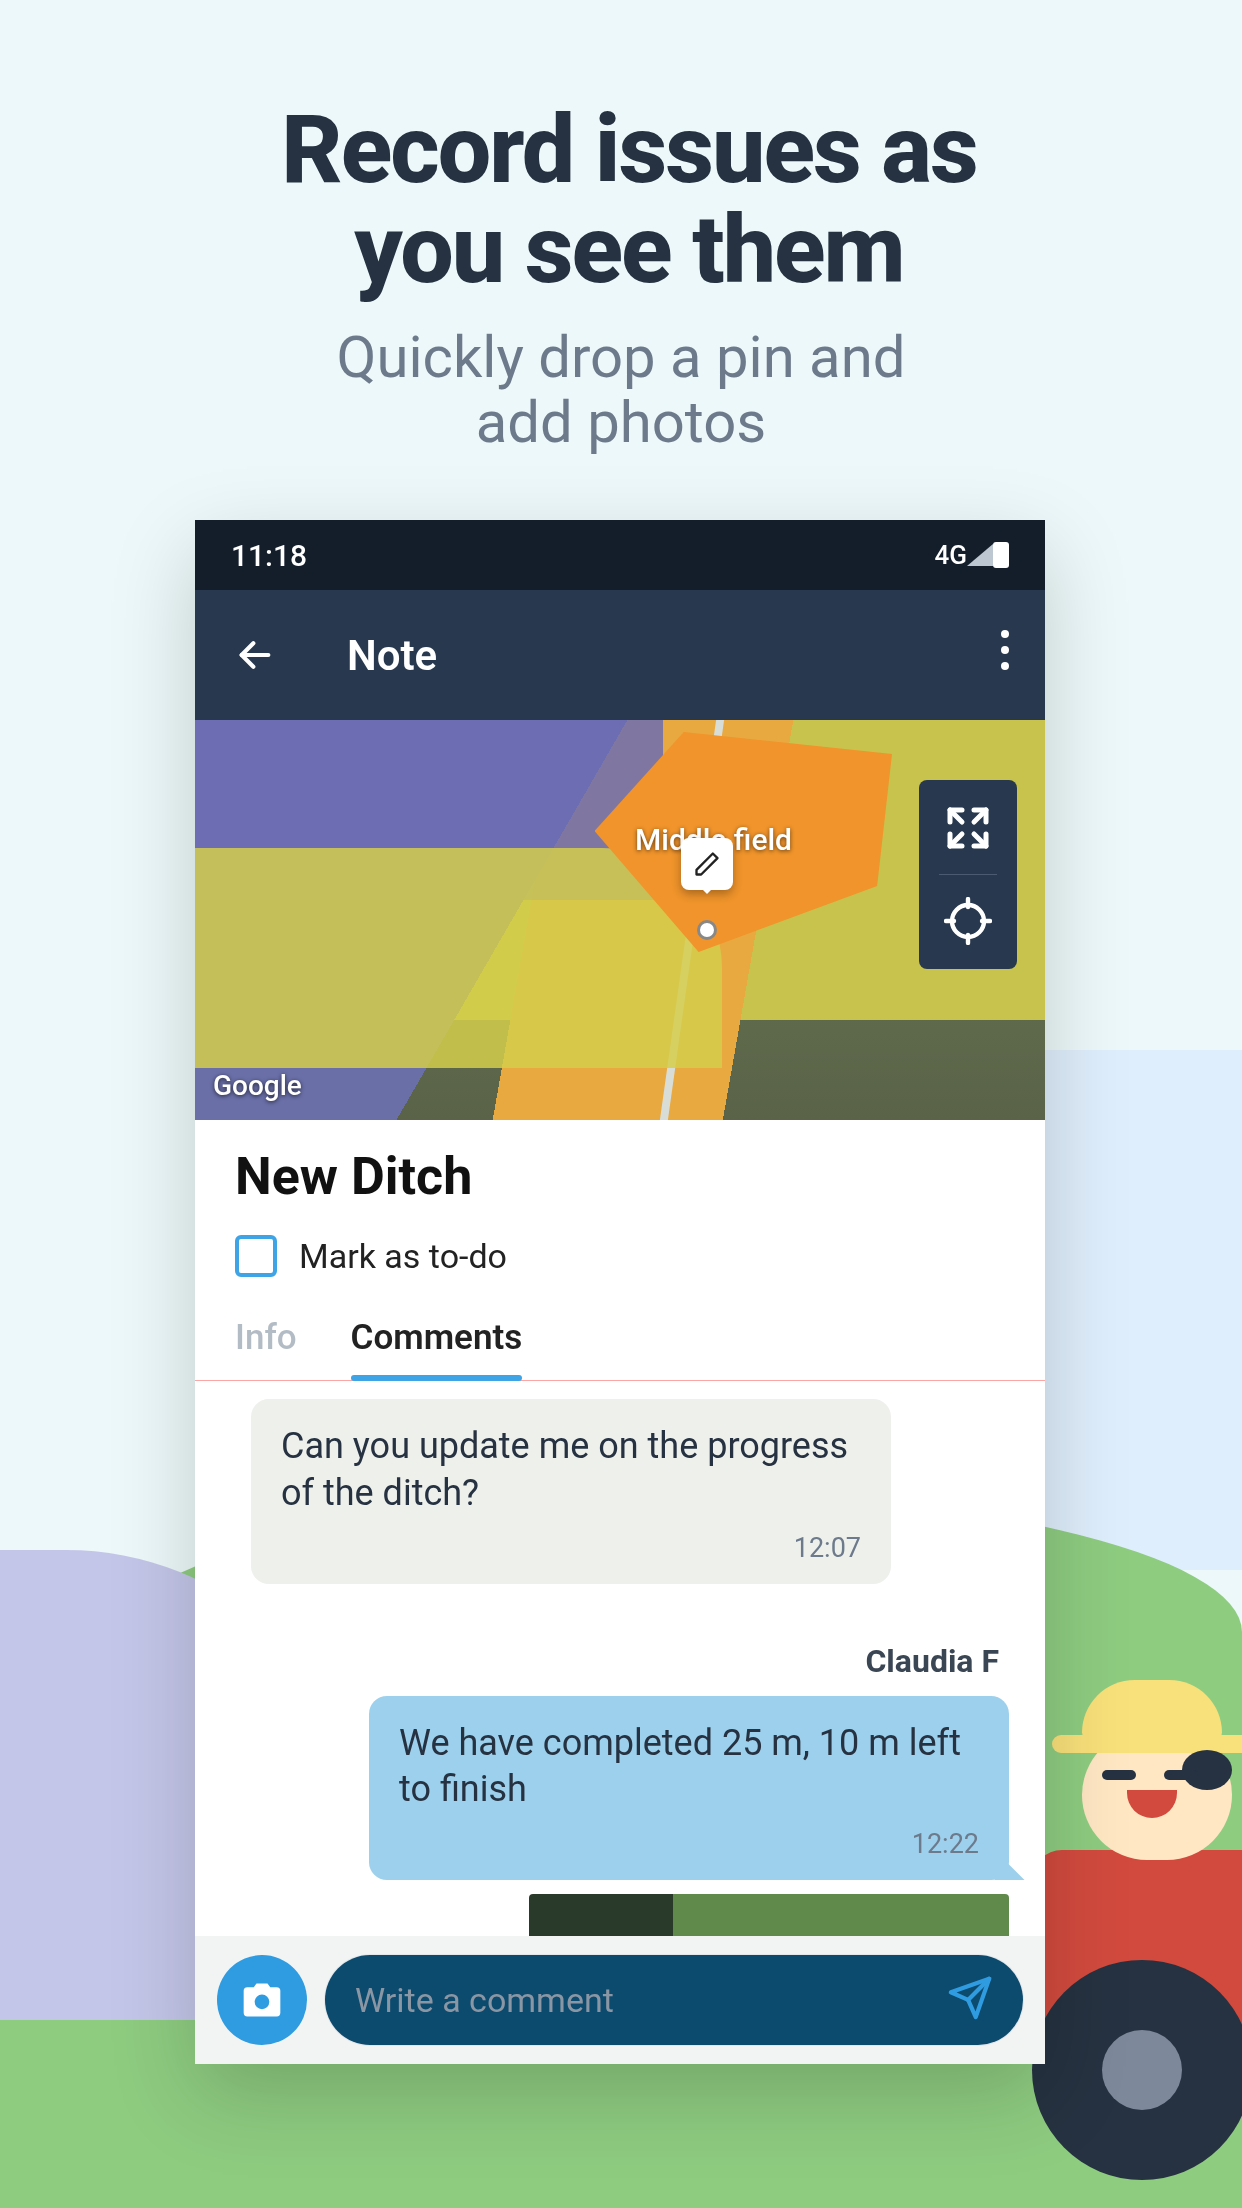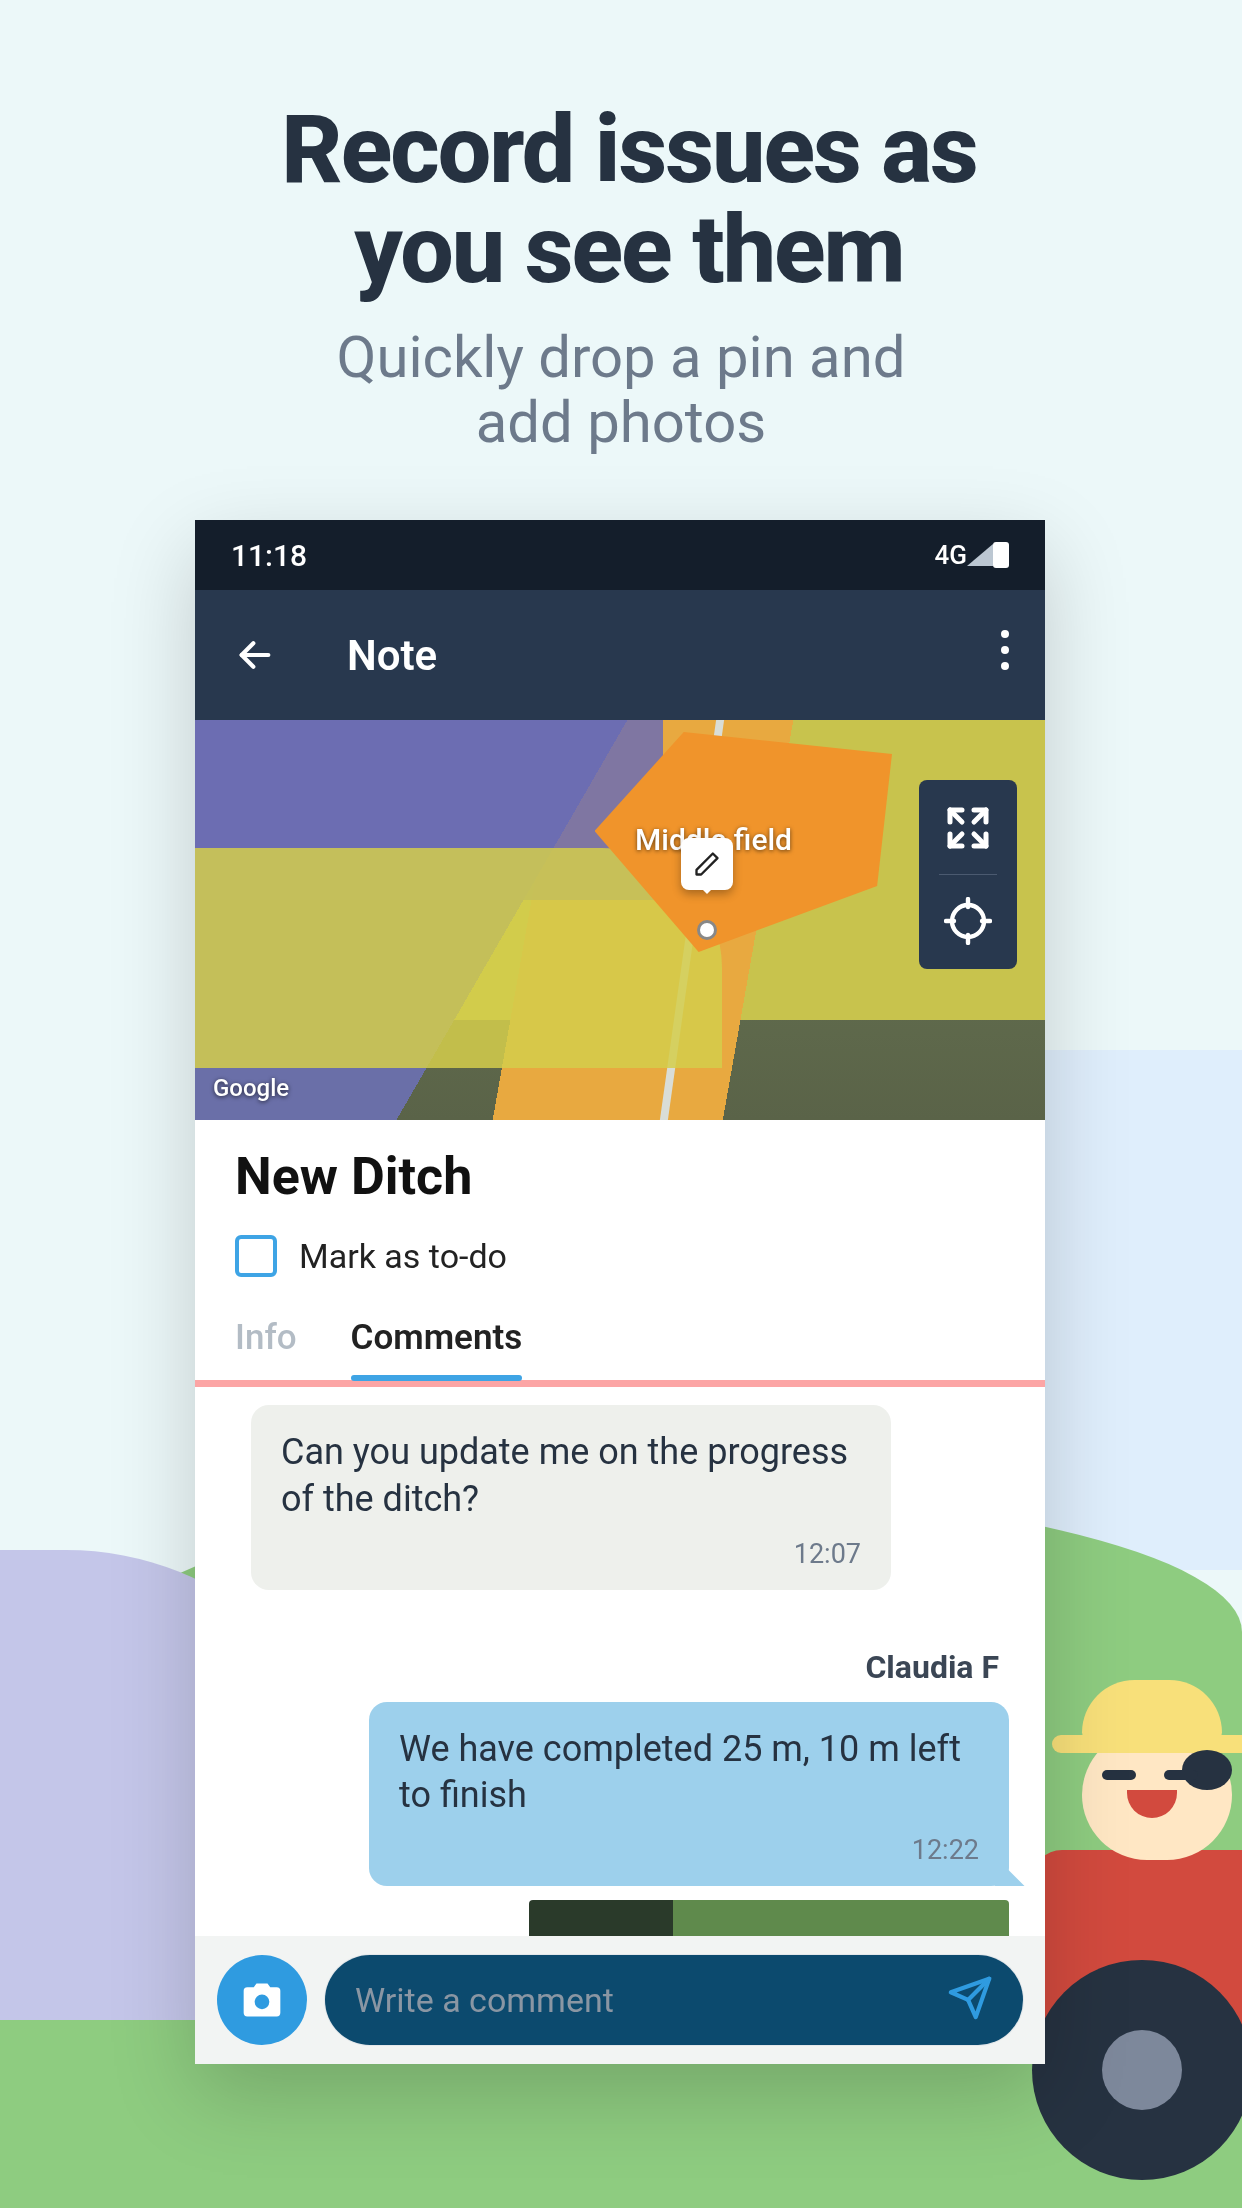--- a/index.html
+++ b/index.html
@@ -113,33 +113,33 @@
   }
   .map-controls {
     position:absolute; right:28px; top:60px;
     width:98px; background:#28384e; border-radius:8px;
     display:flex; flex-direction:column; align-items:center;
     padding:24px 0;
   }
   .map-controls .sep { width:60%; height:1px; background:#4b5a70; margin:22px 0; }
   .map-controls svg { display:block; }
   .map .google-mark {
-    position:absolute; left:18px; bottom:18px; color:#fff; font-size:24px;
+    position:absolute; left:18px; bottom:18px; color:#fff; font-size:28px;
     font-weight:500; text-shadow:0 1px 4px rgba(0,0,0,.7);
   }
 
   .note-header { padding: 26px 40px 10px; }
   .note-title { font-size: 52px; font-weight: 700; color: #111; }
   .todo-row { display:flex; align-items:center; gap:22px; margin-top:28px; }
   .checkbox {
     width:42px; height:42px; border:4px solid #3ea4e5; border-radius:6px;
   }
   .todo-label { font-size: 34px; color:#222; }
 
-  .tabs { display:flex; gap:54px; padding: 30px 40px 0; border-bottom: 7px solid #fca5a5; }
+  .tabs { display:flex; gap:54px; padding: 30px 40px 0; border-bottom: 1px solid #fca5a5; }
   .tab { font-size: 35px; font-weight: 600; padding-bottom: 22px; position:relative; }
   .tab.inactive { color:#b3bcc5; font-weight:500; }
   .tab.active { color:#222; }
   .tab.active::after {
     content:""; position:absolute; left:0; right:0; bottom:-1px; height:6px;
     background:#3ea4e5; border-radius:3px;
   }
 
   .comments { padding: 18px 26px 0; }
   .bubble {

